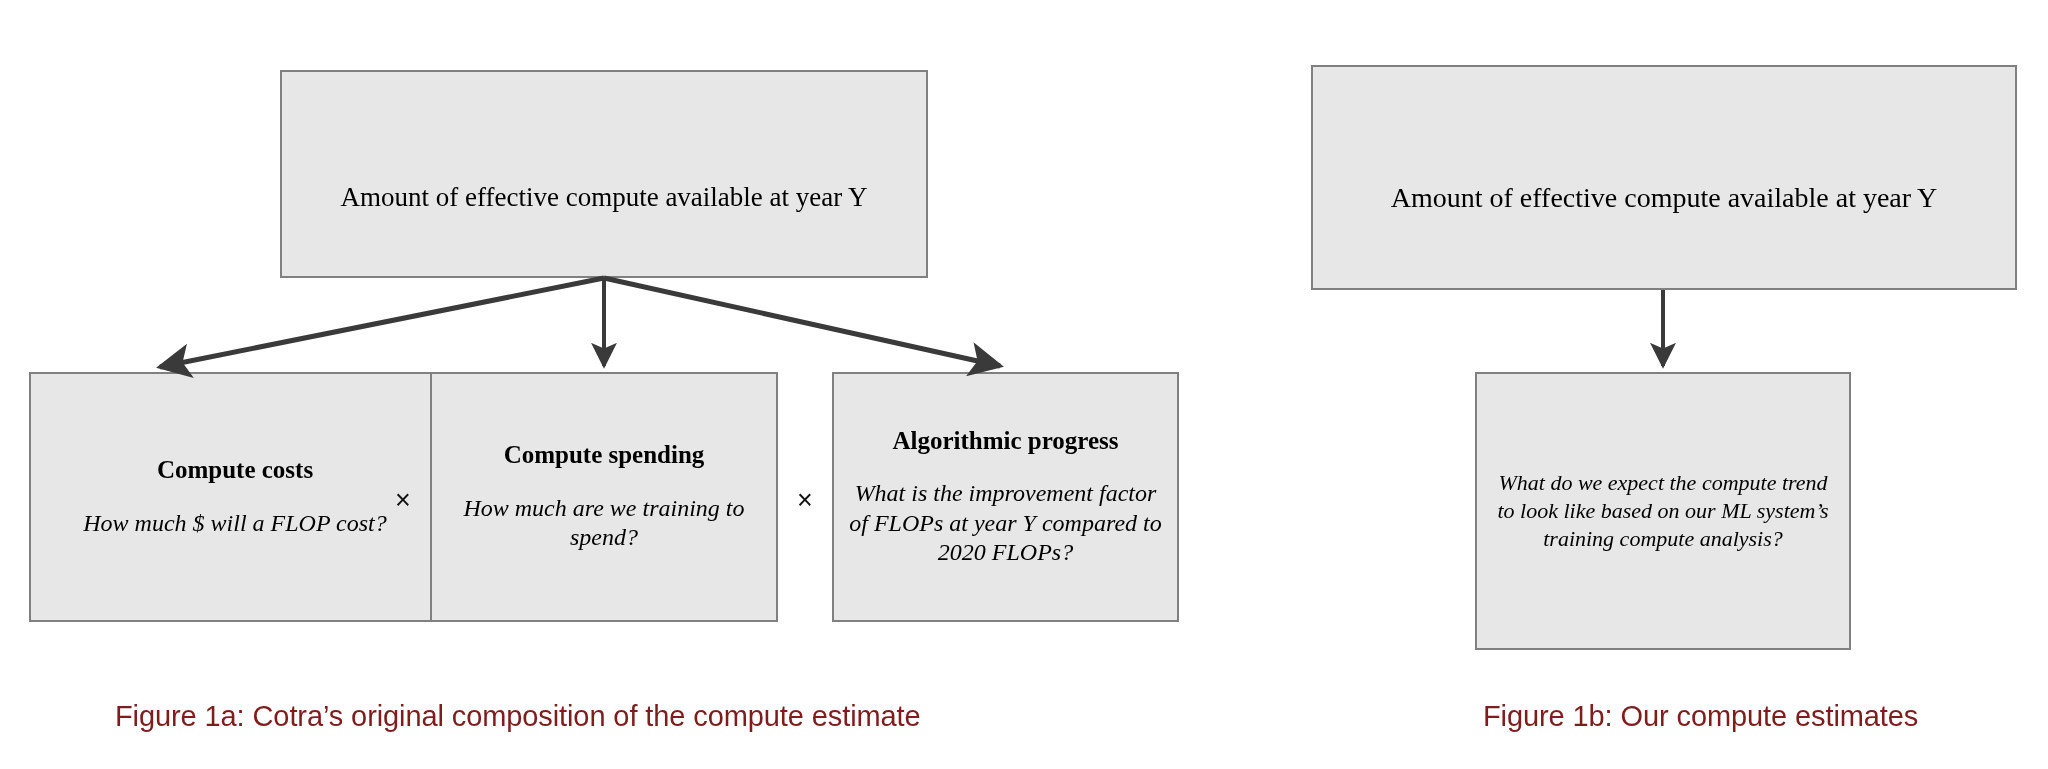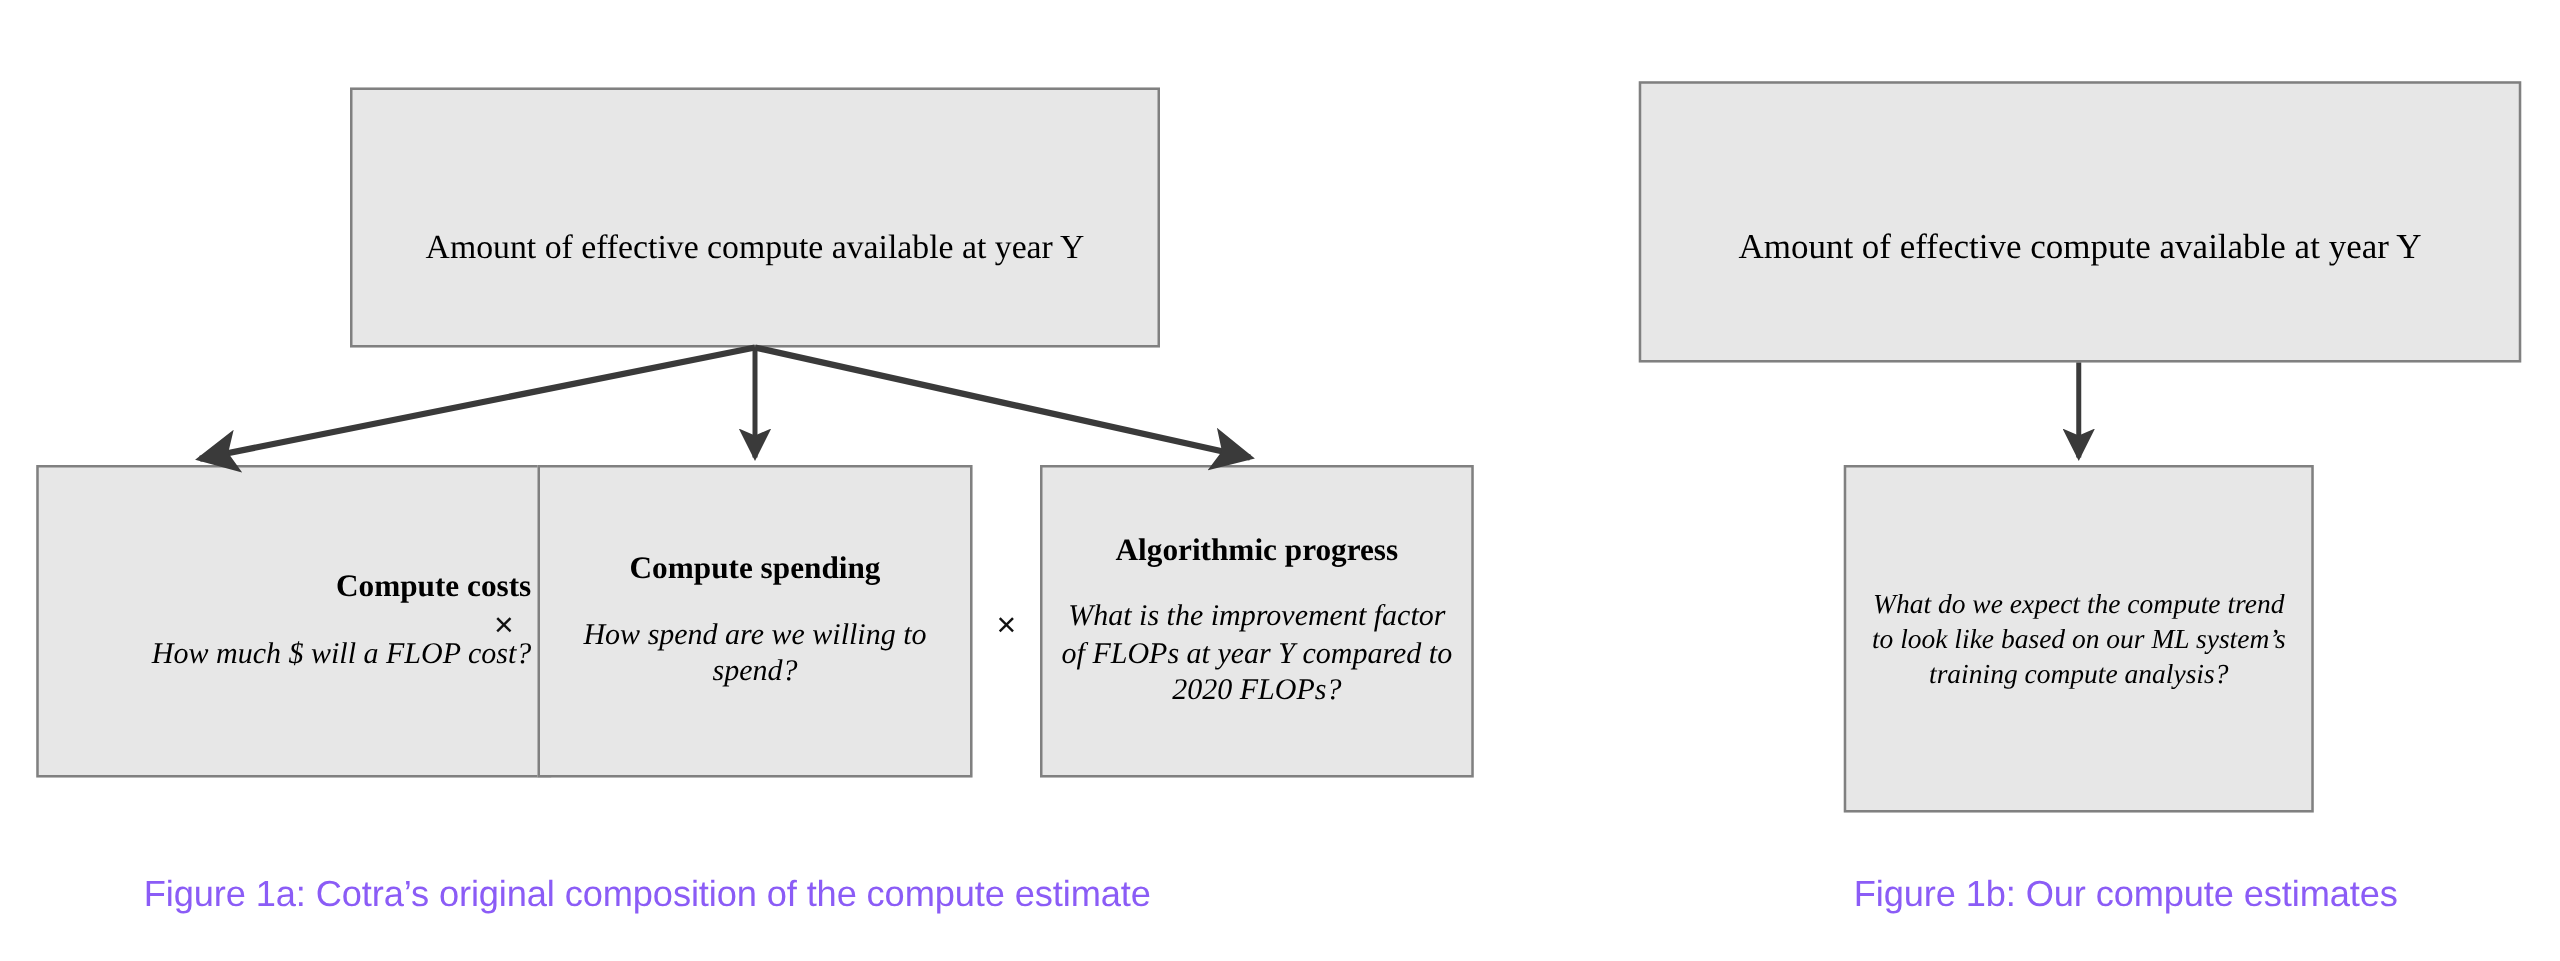--- a/index.html
+++ b/index.html
@@ -49,21 +49,21 @@
     font-size: 27px;
     font-weight: 400;
     line-height: 1.2;
     margin-top: 46px;
   }
 
   
   .node-child {
     padding: 0 14px;
   }
-  #node-a-costs     { left: 29px;  top: 372px; width: 412px; height: 250px; align-items: flex-end; }
+  #node-a-costs     { left: 29px;  top: 372px; width: 412px; height: 250px; }
   #node-a-spending  { left: 430px; top: 372px; width: 348px; height: 250px; }
   #node-a-algo      { left: 832px; top: 372px; width: 347px; height: 250px; }
 
   .node-child .node-heading {
     font-size: 25px;
     font-weight: bold;
     line-height: 1.15;
     margin-bottom: 24px;
   }
   .node-child .node-body {
@@ -129,21 +129,21 @@
     height: 769px;
     pointer-events: none;
   }
 
   
   .caption {
     position: absolute;
     font-family: "Liberation Sans", sans-serif;
     font-size: 29px;
     font-weight: 400;
-    color: #8b5cf6;
+    color: #7f1d1d;
     white-space: nowrap;
     letter-spacing: -0.1px;
   }
   #caption-a { left: 115px;  top: 700px; }
   #caption-b { left: 1483px; top: 700px; }
 </style>
 </head>
 <body>
 
 <div class="canvas">
@@ -154,21 +154,21 @@
 
   <div class="node node-child" id="node-a-costs">
     <div class="node-heading">Compute costs</div>
     <div class="node-body">How much $ will a FLOP cost?</div>
   </div>
 
   <div class="op-times" id="op-times-1">×</div>
 
   <div class="node node-child" id="node-a-spending">
     <div class="node-heading">Compute spending</div>
-    <div class="node-body">How spend are we willing to spend?</div>
+    <div class="node-body">How much are we training to spend?</div>
   </div>
 
   <div class="op-times" id="op-times-2">×</div>
 
   <div class="node node-child" id="node-a-algo">
     <div class="node-heading">Algorithmic progress</div>
     <div class="node-body">What is the improvement factor of FLOPs at year Y compared to 2020 FLOPs?</div>
   </div>
 
   <div class="node" id="node-b-root">

